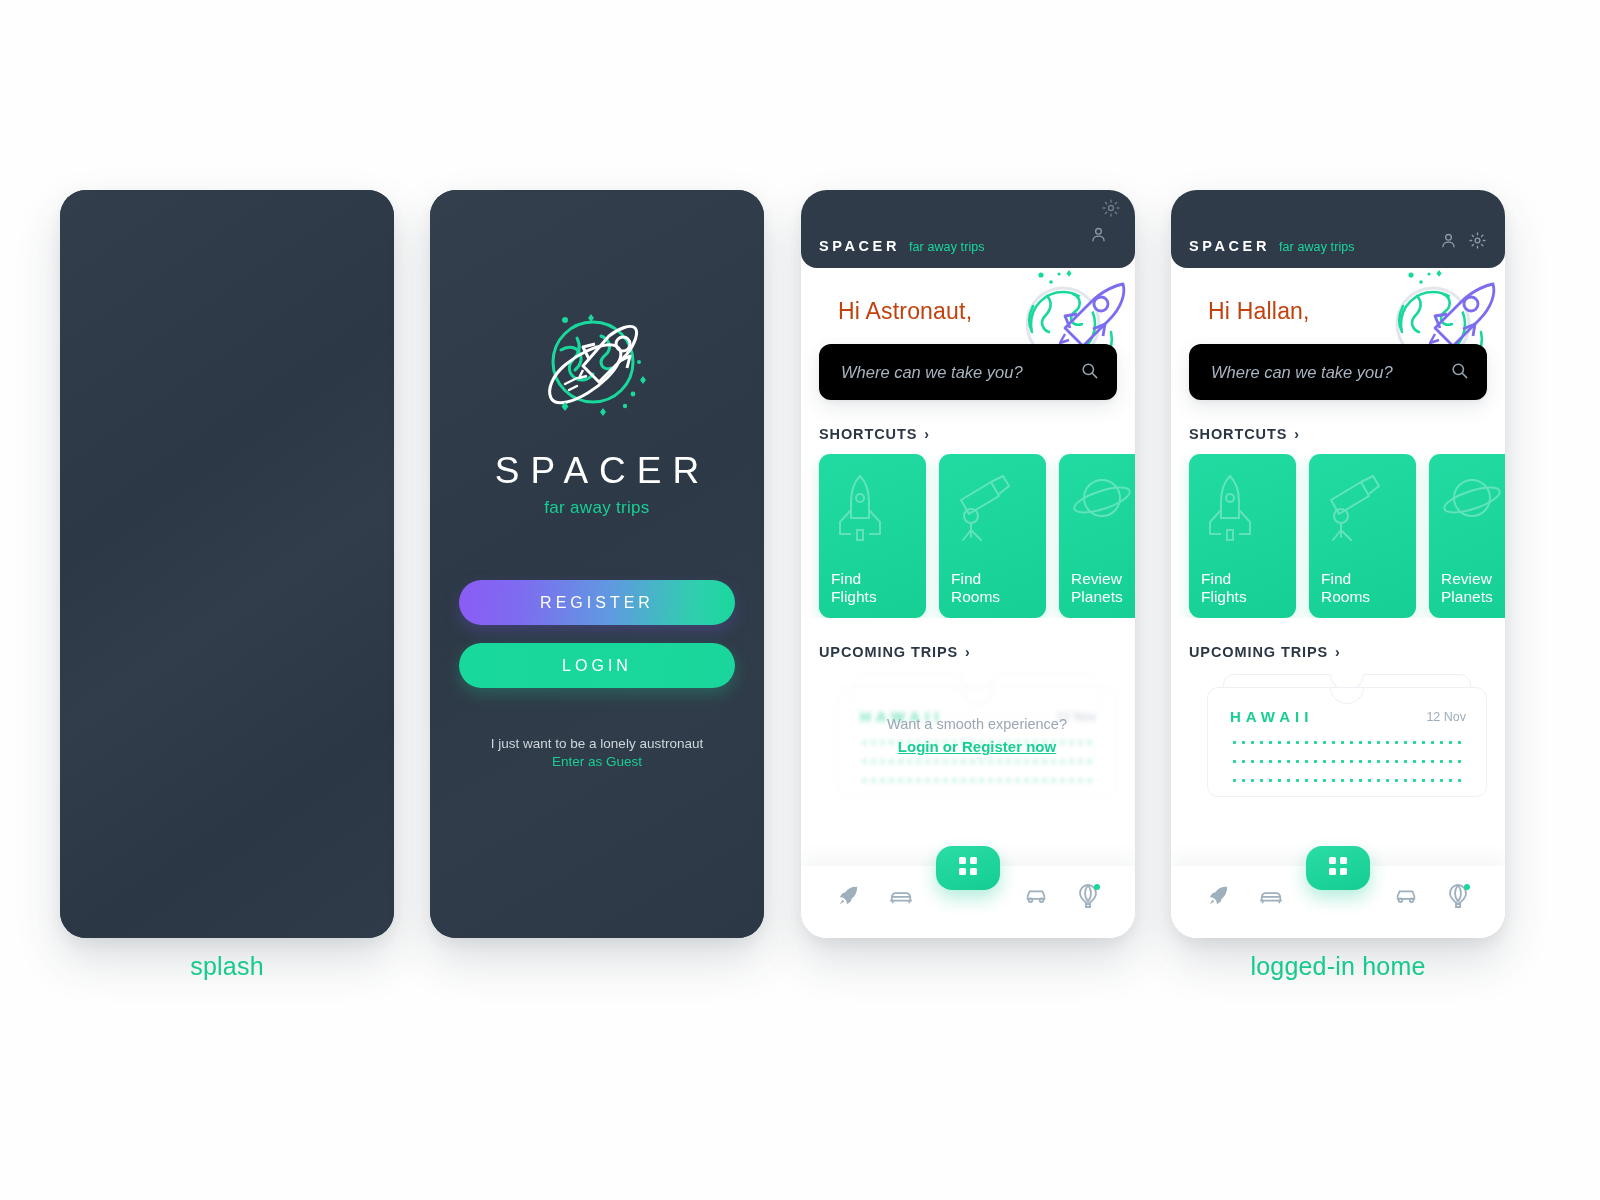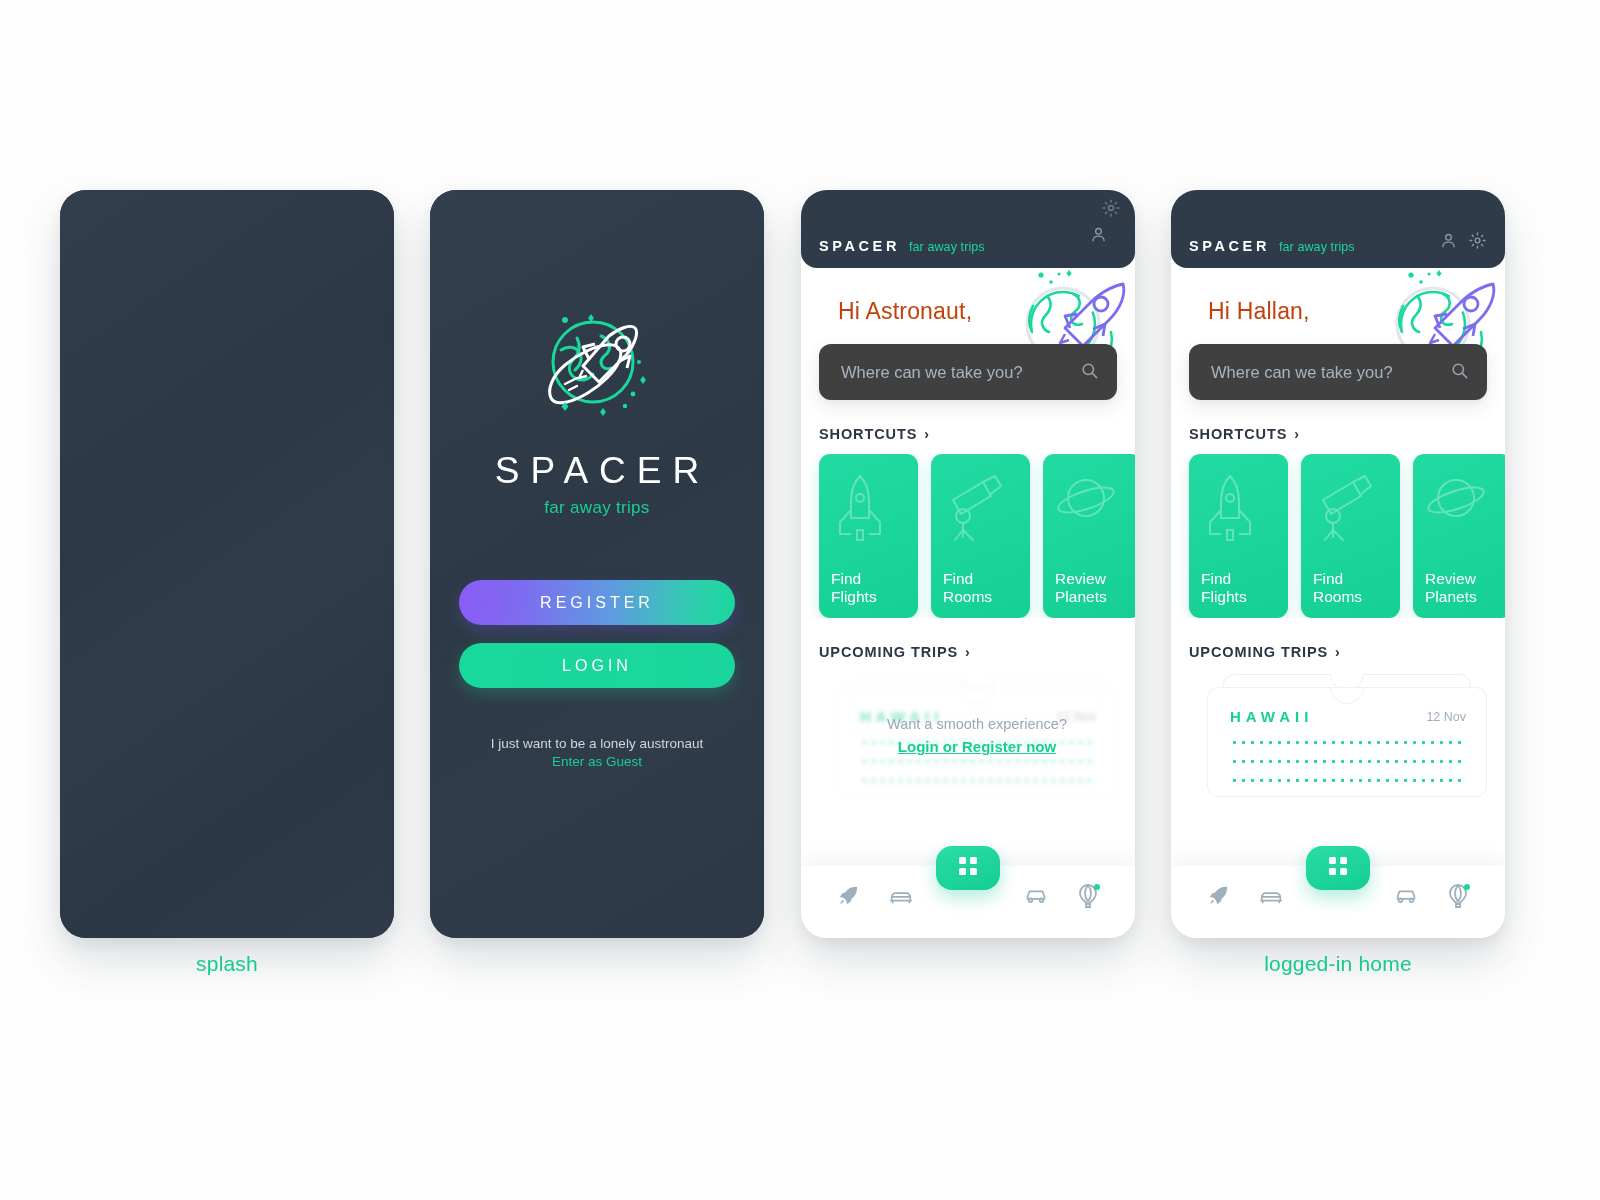--- a/index.html
+++ b/index.html
@@ -34,21 +34,21 @@
   .splash-bg {
     position: absolute; inset: 0;
     background:
       linear-gradient(145deg, #323e4c 0%, #2c3845 38%, #313d4a 55%, #2b3744 78%, #2f3b48 100%);
   }
 
   .caption {
     position: absolute;
     width: 334px;
     text-align: center;
-    font-size: 21px;
+    font-size: 25px;
     color: #16c98d;
     font-family: "Liberation Sans", sans-serif;
     letter-spacing: 0.2px;
   }
   #cap-splash  { left: 60px;   top: 952px; }
   #cap-welcome { left: 430px;  top: 952px; }
   #cap-guest   { left: 801px;  top: 952px; }
   #cap-logged  { left: 1171px; top: 952px; }
 
   
@@ -126,27 +126,28 @@
   .greeting {
     position: absolute; left: 37px; top: 30px;
     font-size: 23px; color: #c2410c;
     letter-spacing: 0.2px;
   }
   .hero-illu { position: absolute; right: 0px; top: -6px; width: 130px; height: 116px; pointer-events: none; }
 
   .search-bar {
     position: relative;
     margin: 0 18px; height: 56px;
-    background: #404040;
+    background: #000000;
     border-radius: 12px;
     box-shadow: 0 7px 20px rgba(45,60,80,0.11), 0 2px 5px rgba(45,60,80,0.05);
     display: flex; align-items: center;
     padding: 0 18px 0 22px;
     z-index: 5;
     flex: 0 0 auto;
+    font-style: italic;
   }
   .search-bar .ph { color: #a7b4c0; font-size: 16.5px; flex: 1; }
   .search-bar .mag { flex: 0 0 auto; }
 
   .sec-head {
     display: flex; align-items: center; gap: 7px;
     padding: 0 18px; margin-top: 26px;
     flex: 0 0 auto;
   }
   .sec-head .txt {
@@ -155,21 +156,21 @@
   .chev { color: #2b3744; font-size: 14px; font-weight: 700; }
 
   .cards-row {
     display: flex; gap: 13px;
     padding: 0 0 0 18px; margin-top: 12px;
     overflow: hidden;
     flex: 0 0 auto;
   }
   .scard {
     position: relative;
-    width: 99px; height: 164px;
+    width: 107px; height: 164px;
     border-radius: 11px;
     background: linear-gradient(160deg, #22dba2 0%, #15cf94 100%);
     flex: 0 0 auto;
     cursor: pointer;
     overflow: hidden;
     box-shadow: 0 5px 13px rgba(24,200,150,0.22);
   }
   .scard .art { position: absolute; left: 12px; top: 16px; opacity: 0.30; }
   .scard .lbl {
     position: absolute; left: 12px; bottom: 12px;

